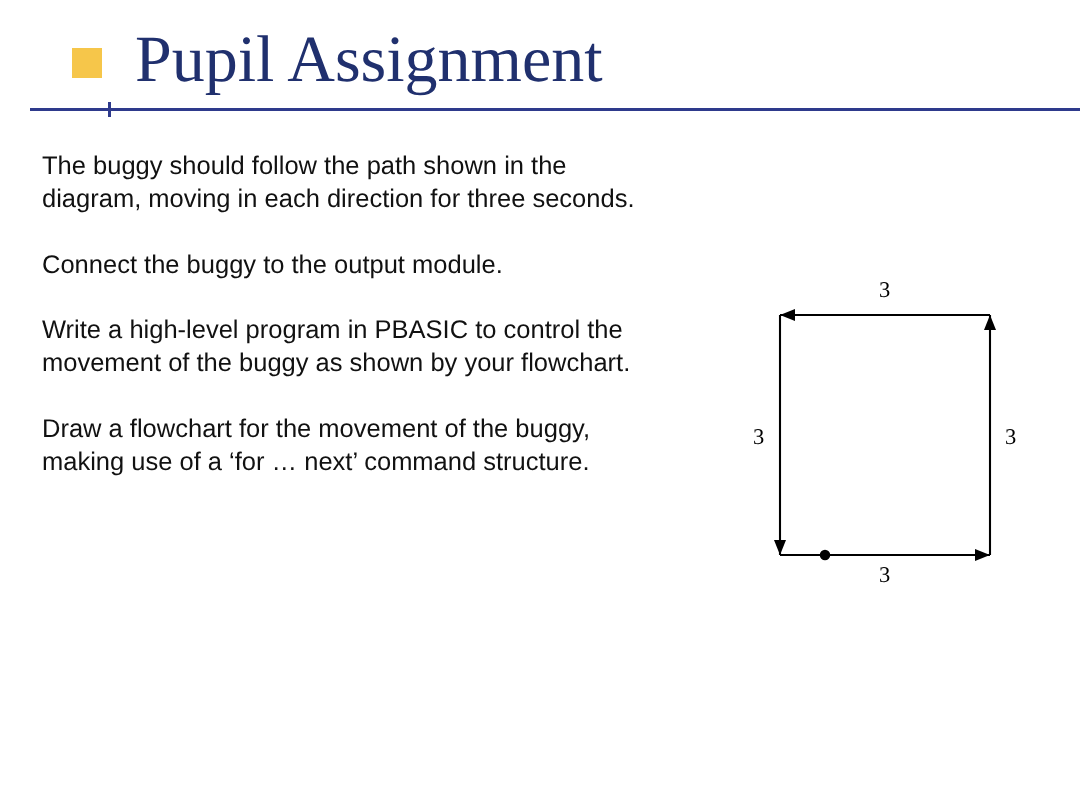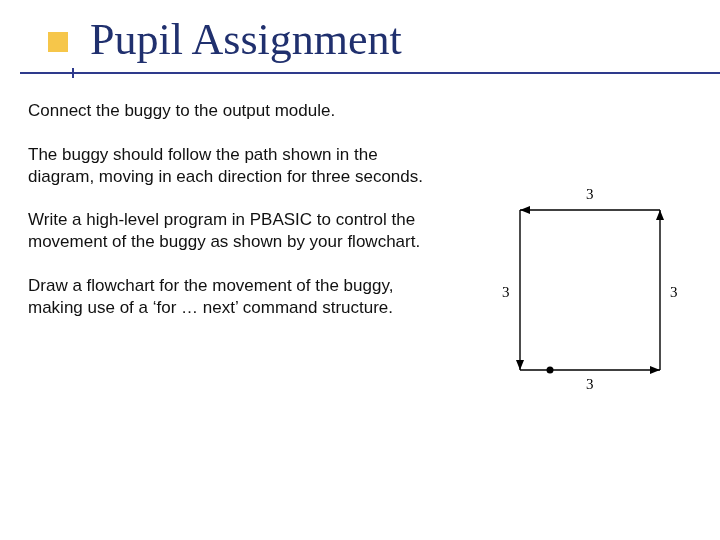--- a/index.html
+++ b/index.html
@@ -19,22 +19,22 @@
 <body>
 <div class="slide">
 
 <div class="title-block">
   <div class="bullet"></div>
   <div class="underline"></div>
   <h1 class="title">Pupil Assignment</h1>
 </div>
 
 <div class="body">
+  <p>The buggy should follow the path shown in the diagram, moving in each direction for three seconds.</p>
   <p>Connect the buggy to the output module.</p>
-  <p>The buggy should follow the path shown in the diagram, moving in each direction for three seconds.</p>
   <p>Write a high-level program in PBASIC to control the movement of the buggy as shown by your flowchart.</p>
   <p>Draw a flowchart for the movement of the buggy, making use of a ‘for … next’ command structure.</p>
 </div>
 
 <div class="diagram">
   <svg width="200" height="220" viewBox="0 0 200 220">
     <g stroke="#000" stroke-width="1.4" fill="none">
       <line x1="30" y1="30" x2="170" y2="30"></line>
       <line x1="30" y1="30" x2="30" y2="190"></line>
       <line x1="170" y1="30" x2="170" y2="190"></line>

